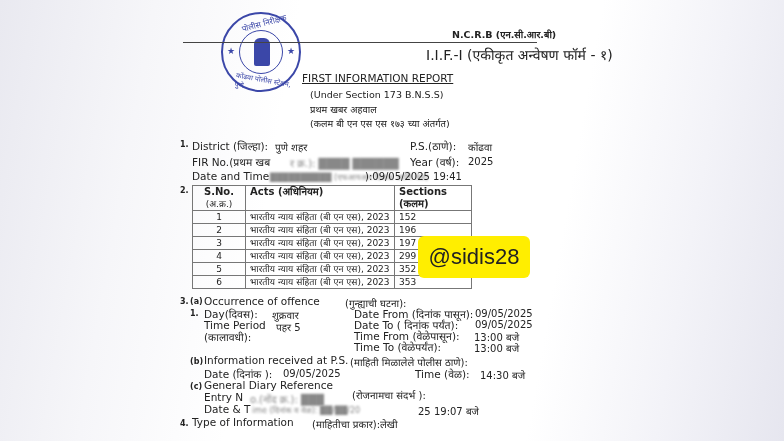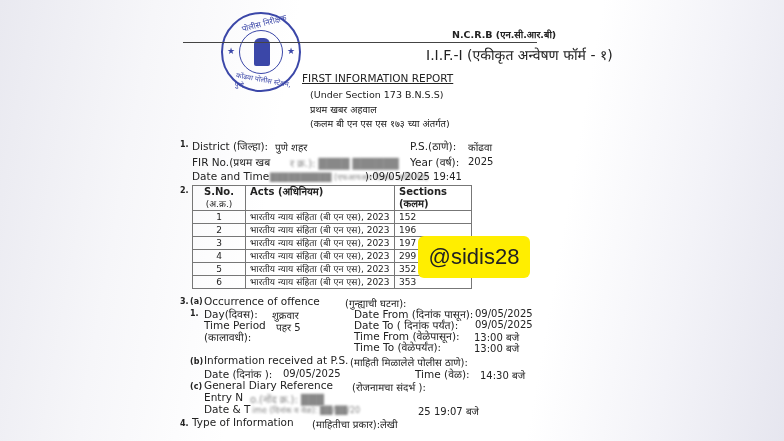--- a/index.html
+++ b/index.html
@@ -160,21 +160,21 @@
 <span class="abs lbl" style="left:204px;top:354px">Information received at P.S.</span>
 <span class="abs val" style="left:350px;top:355px">(माहिती मिळालेले पोलीस ठाणे):</span>
 
 <span class="abs lbl" style="left:204px;top:367px">Date (दिनांक ):</span>
 <span class="abs val" style="left:283px;top:368px">09/05/2025</span>
 <span class="abs lbl" style="left:415px;top:367px">Time (वेळ):</span>
 <span class="abs val" style="left:480px;top:368px">14:30 बजे</span>
 
 <span class="abs num" style="left:190px;top:382px">(c)</span>
 <span class="abs lbl" style="left:204px;top:379px">General Diary Reference</span>
-<span class="abs val" style="left:352px;top:380px">(रोजनामचा संदर्भ ):</span>
+<span class="abs val" style="left:352px;top:388px">(रोजनामचा संदर्भ ):</span>
 
 <span class="abs lbl" style="left:204px;top:391px">Entry N</span>
 <span class="abs val blur" style="left:250px;top:392px">o.(नोंद क्र.): ███</span>
 
 <span class="abs lbl" style="left:204px;top:403px">Date &amp; T</span>
 <span class="abs val blur" style="left:252px;top:404px;font-size:8px">ime (दिनांक व वेळ): ██/██/20</span>
 <span class="abs val" style="left:418px;top:404px">25   19:07 बजे</span>
 
 <span class="abs num" style="left:180px;top:419px">4.</span>
 <span class="abs lbl" style="left:192px;top:416px">Type of Information</span>

